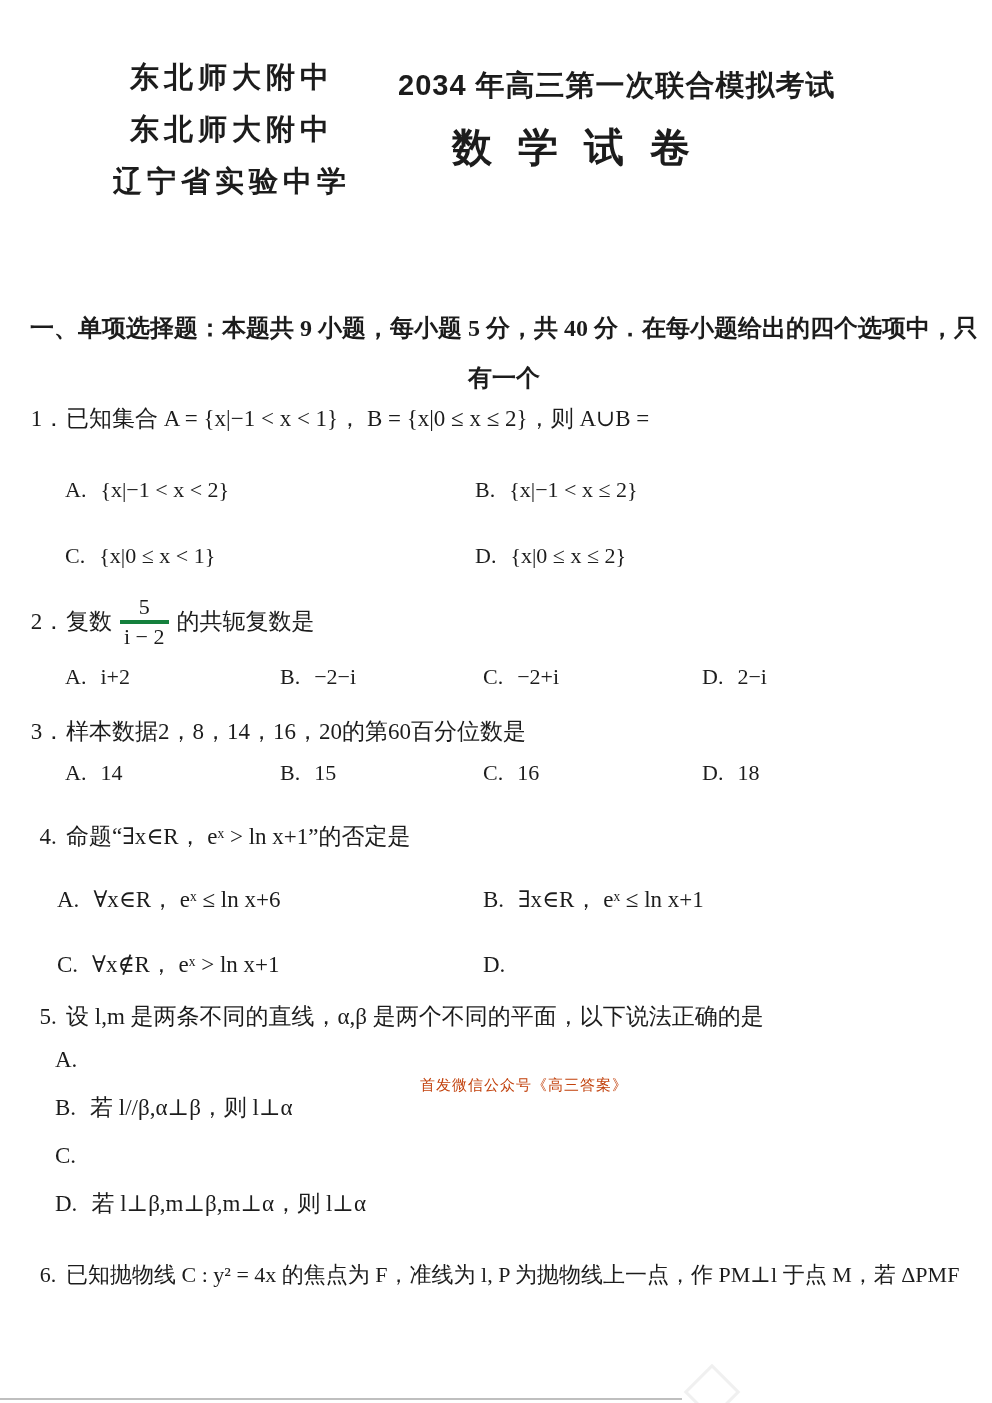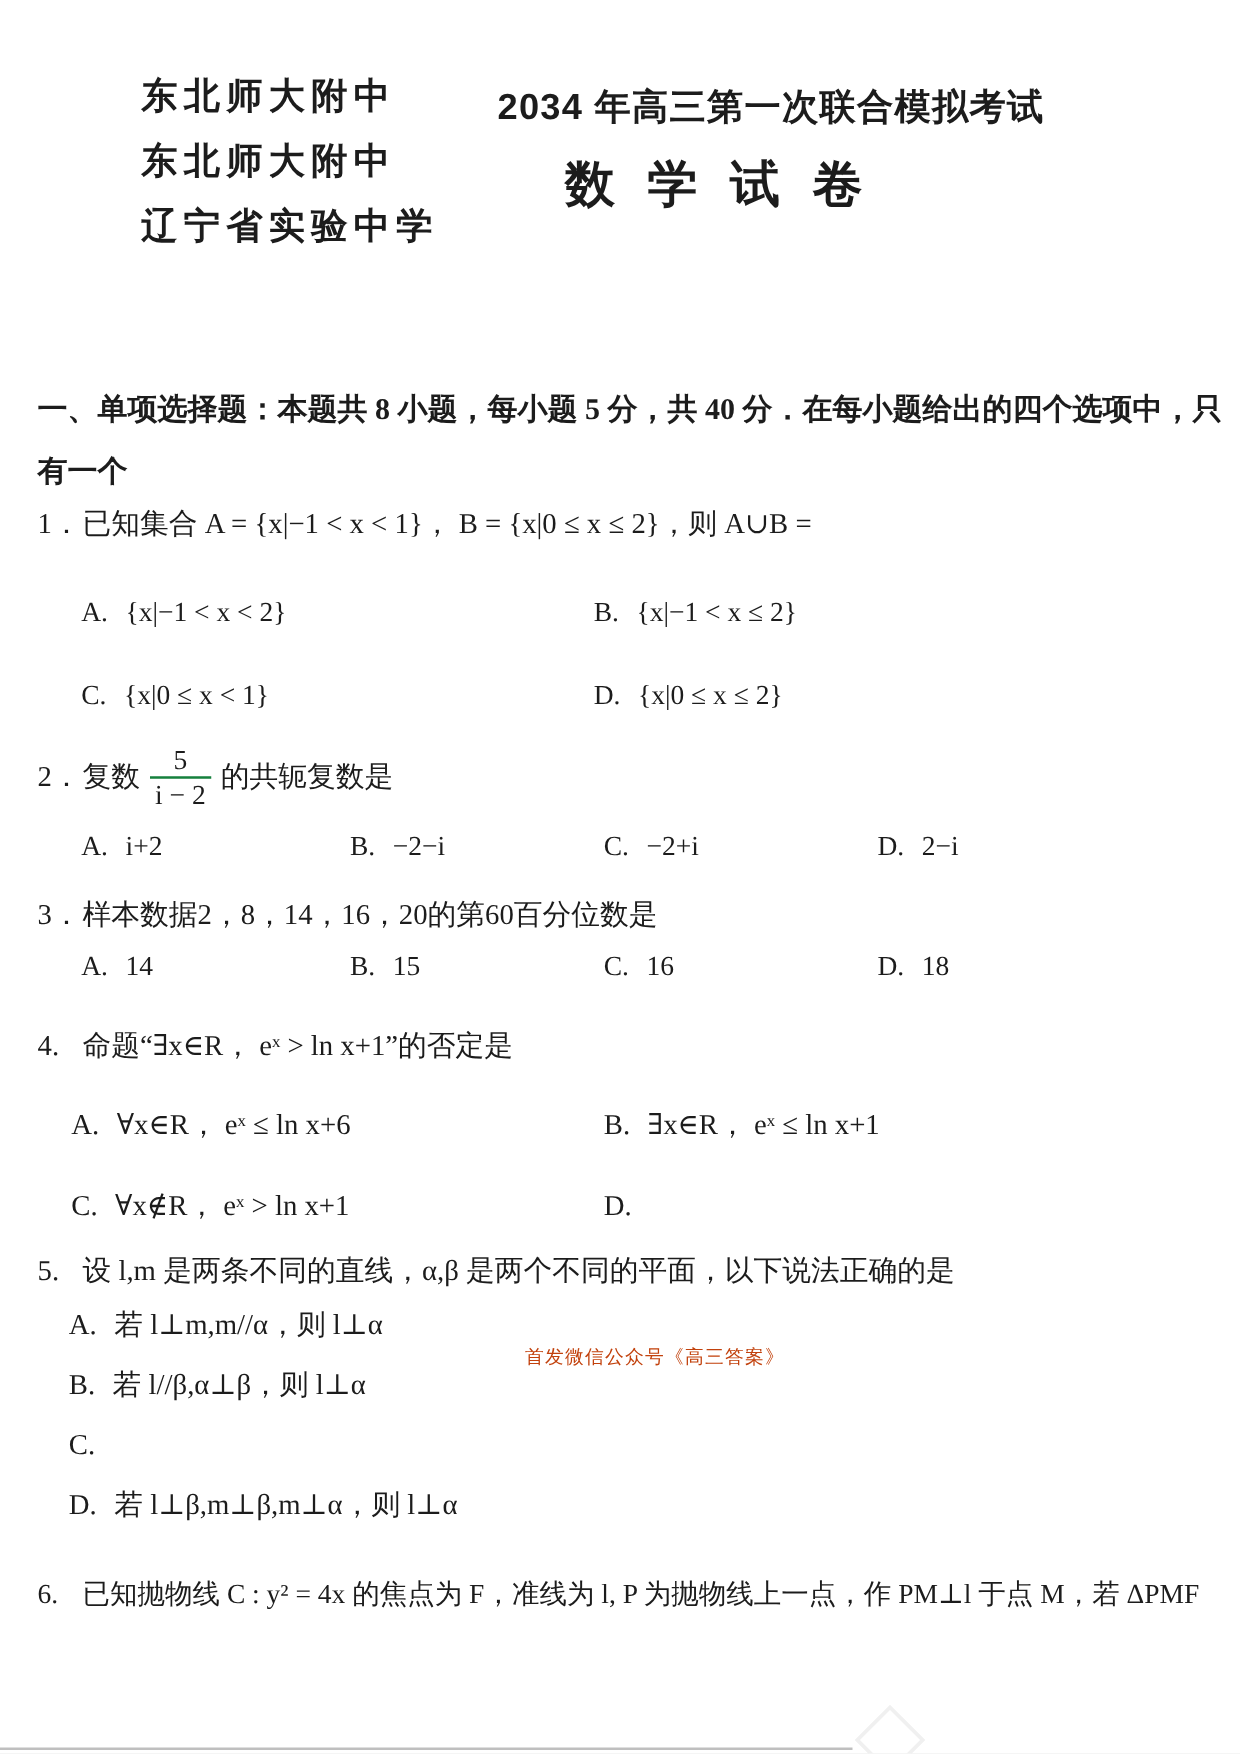--- a/index.html
+++ b/index.html
@@ -5,20 +5,21 @@
   html, body { margin: 0; padding: 0; background: #e8e8e8; }
   .page {
     position: relative;
     width: 992px;
     height: 1403px;
     margin: 0 auto;
     background: #ffffff;
     overflow: hidden;
     color: #1c1c1c;
     font-family: "Liberation Serif", "DejaVu Serif", serif;
+    text-align: center;
   }
   
   .schools {
     position: absolute; left: 113px; top: 51px;
     font-family: "Liberation Sans", "DejaVu Sans", sans-serif;
     font-weight: 700; font-size: 29px; line-height: 52px; letter-spacing: 5px;
     white-space: nowrap;
   }
   .exam-title {
     position: absolute; left: 398px; top: 66px;
@@ -45,21 +46,21 @@
   .q2-stem { top: 590px; align-items: center; height: 64px; }
   .q3-stem { top: 717px; }
   .q4-stem { top: 822px; }
   .q5-stem { top: 1002px; }
   .q6-stem { top: 1260px; font-size: 22px; }
   .frac {
     display: inline-flex; flex-direction: column; align-items: center;
     margin: 0 8px; font-size: 22px; line-height: 26px; vertical-align: middle;
   }
   .frac .num { padding: 0 6px; }
-  .frac .den { border-top: 2px solid #15803d; padding: 0 4px; }
+  .frac .den { border-top: 4px solid #15803d; padding: 0 4px; }
   
   .opts { position: absolute; left: 30px; width: 932px; display: grid; font-size: 22px; }
   .opt { display: flex; align-items: center; white-space: nowrap; }
   .opt .okey { margin-right: 14px; }
   .grid2 { grid-template-columns: 445px auto; row-gap: 26px; }
   .grid2 .opt:nth-child(odd) { padding-left: 35px; }
   .grid2-q4 { grid-template-columns: 453px auto; row-gap: 34px; }
   .grid2-q4 .opt:nth-child(odd) { padding-left: 27px; }
   .grid4 { grid-template-columns: 250px 203px 219px auto; }
   .grid4 .opt:first-child { padding-left: 35px; }
@@ -87,21 +88,21 @@
 
   <div class="schools">
     <div>东北师大附中</div>
     <div>东北师大附中</div>
     <div>辽宁省实验中学</div>
   </div>
   <div class="exam-title">2034 年高三第一次联合模拟考试</div>
   <div class="paper-title">数 学 试 卷</div>
 
   <div class="intro">
-    <div>一、单项选择题：本题共 8 小题，每小题 5 分，共 40 分．在每小题给出的四个选项中，只有一个</div>
+    <div>一、单项选择题：本题共 9 小题，每小题 5 分，共 40 分．在每小题给出的四个选项中，只有一个</div>
   </div>
 
   <div class="stem q1-stem">
     <span class="qnum">1．</span>
     <span>已知集合 A = {x|−1 &lt; x &lt; 1}， B = {x|0 ≤ x ≤ 2}，则 A∪B =</span>
   </div>
   <div class="opts grid2 q1-opts">
     <div class="opt">
       <span class="okey">A.</span>
       <span>{x|−1 &lt; x &lt; 2}</span>
@@ -193,21 +194,20 @@
     </div>
   </div>
 
   <div class="stem q5-stem">
     <span class="qnum">5.</span>
     <span>设 l,m 是两条不同的直线，α,β 是两个不同的平面，以下说法正确的是</span>
   </div>
   <div class="opts-list">
     <div class="opt">
       <span class="okey">A.</span>
-      <span>若 l⊥m,m//α，则 l⊥α</span>
     </div>
     <div class="opt">
       <span class="okey">B.</span>
       <span>若 l//β,α⊥β，则 l⊥α</span>
     </div>
     <div class="opt">
       <span class="okey">C.</span>
     </div>
     <div class="opt">
       <span class="okey">D.</span>

